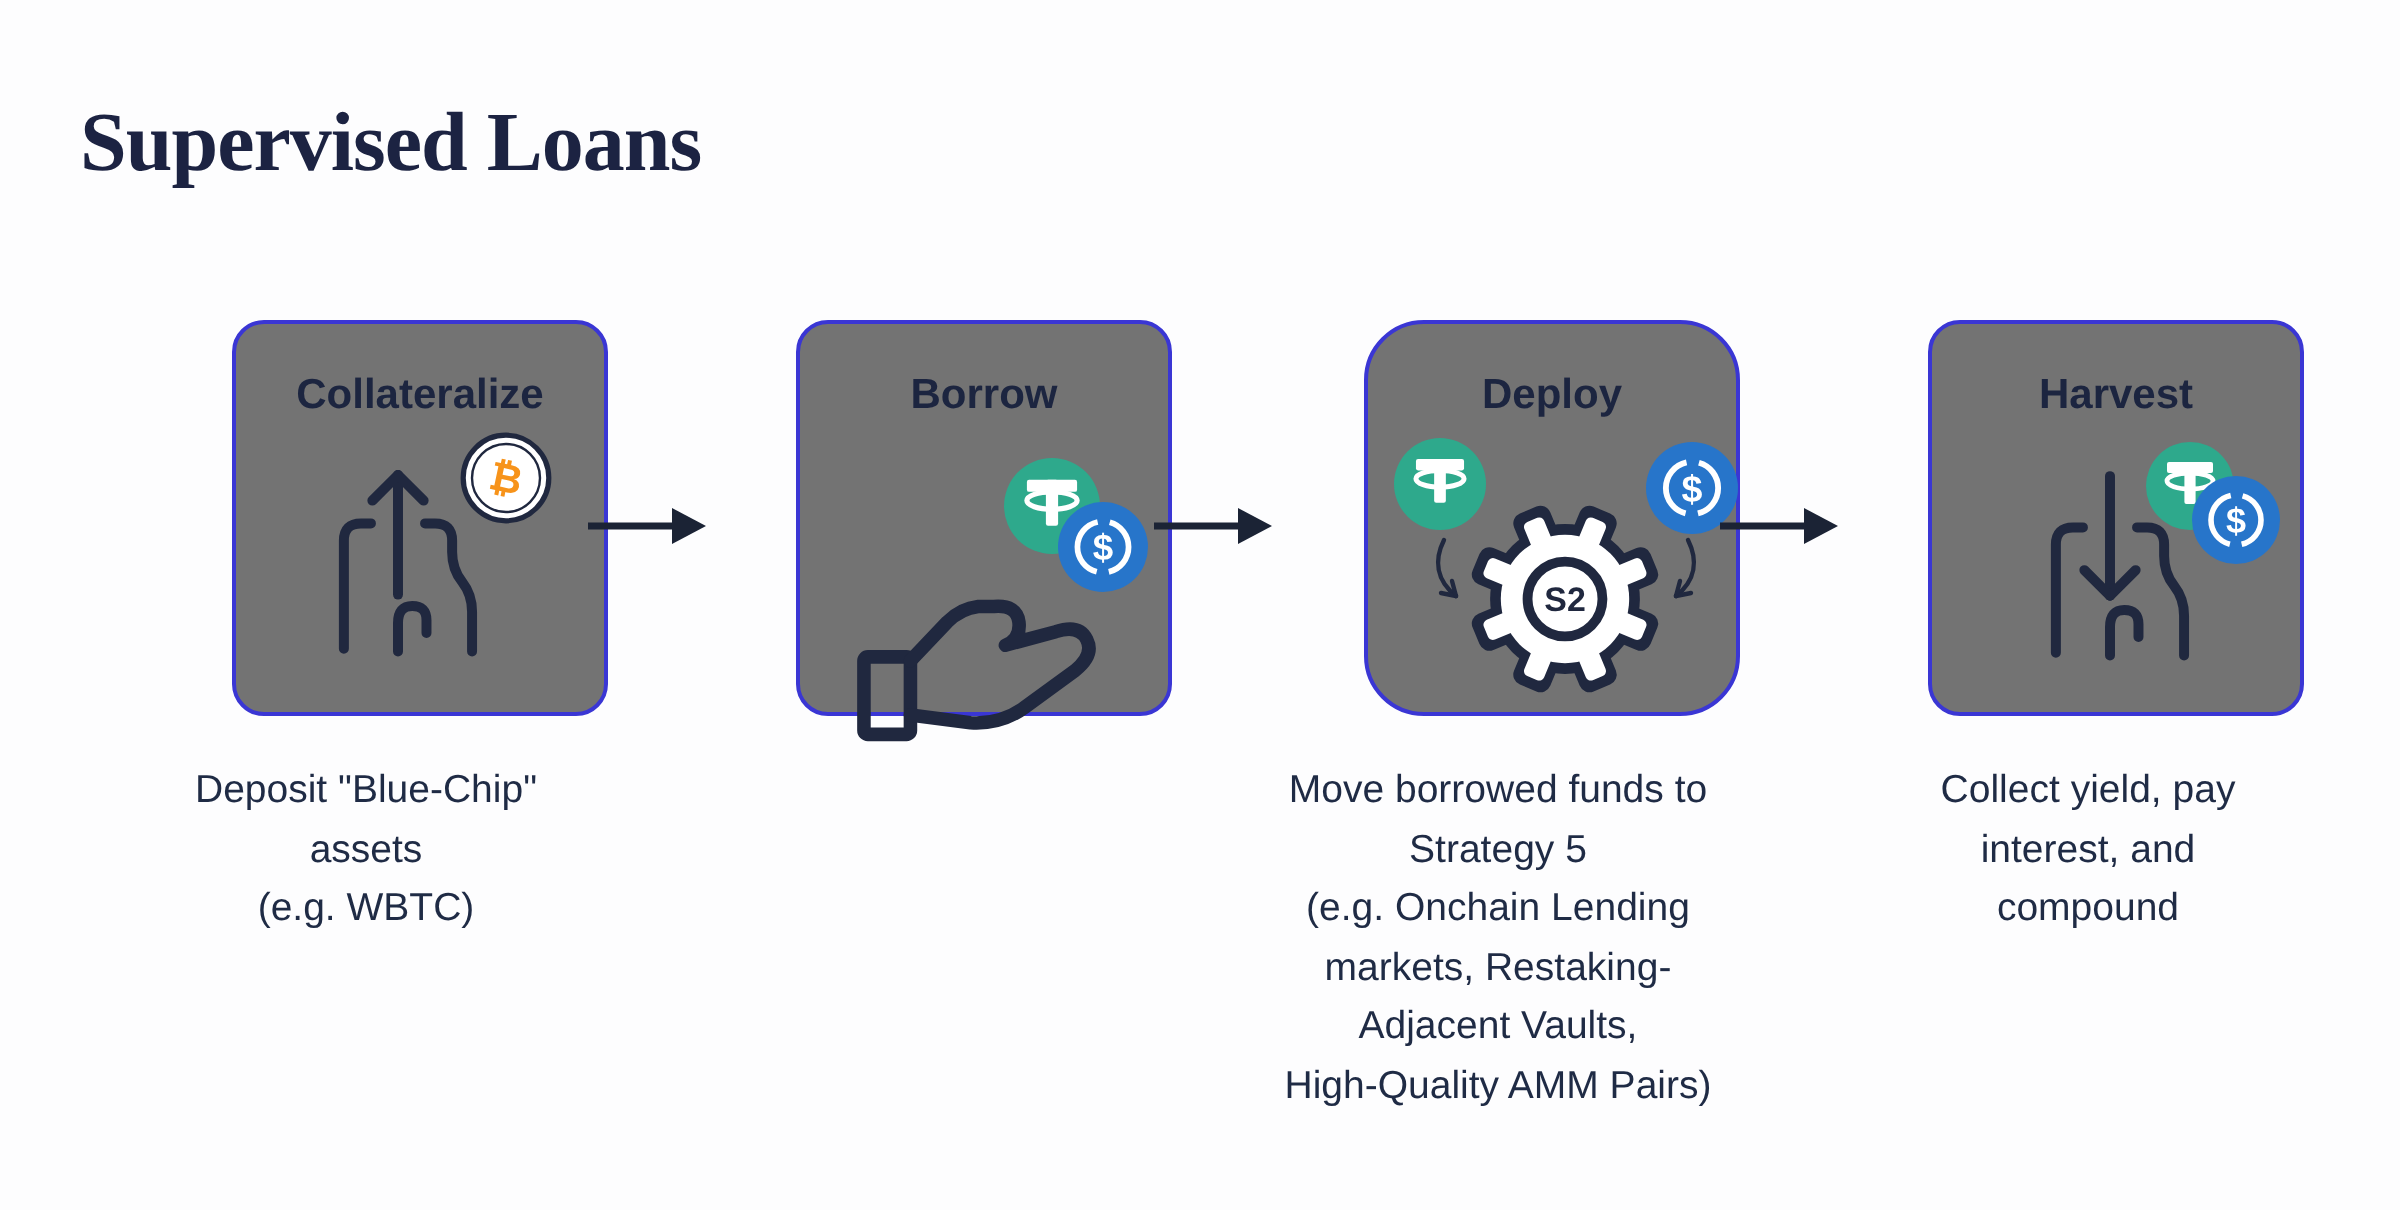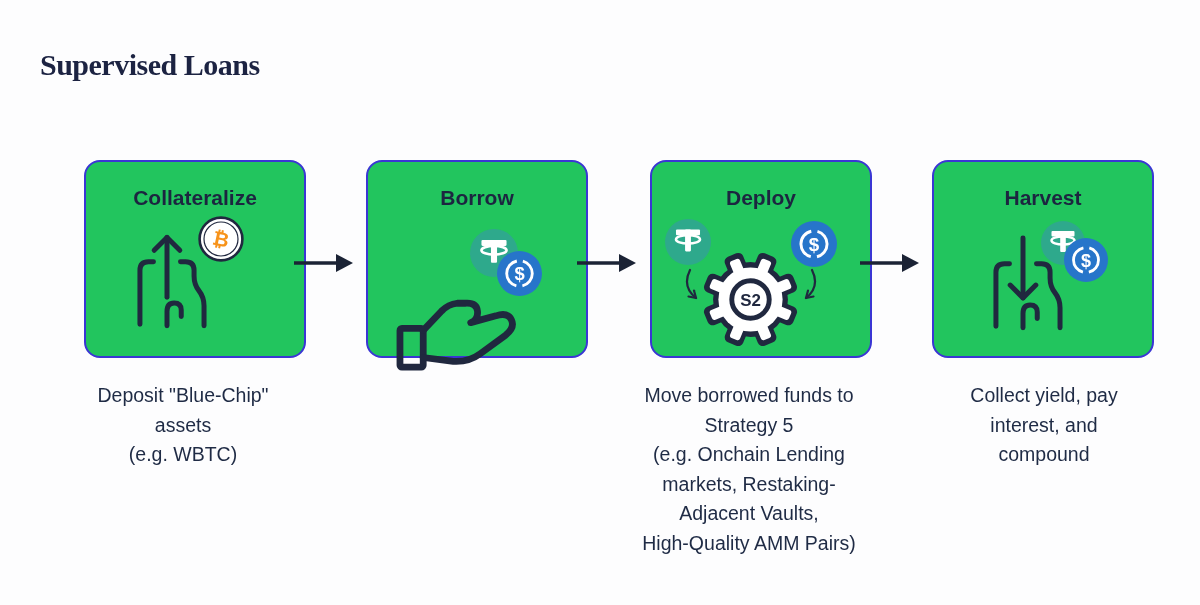--- a/index.html
+++ b/index.html
@@ -3,27 +3,27 @@
 <meta charset="utf-8">
 <style>
   * { margin:0; padding:0; box-sizing:border-box; }
   html,body { width:1200px; height:605px; background:#fdfdfe; overflow:hidden;
               font-family:"Liberation Sans", sans-serif; }
   .canvas { position:relative; width:1200px; height:605px; }
 
   .page-title {
     position:absolute; left:40px; top:48px;
     font-family:"Liberation Serif", serif;
-    font-size:30px; font-weight:700; letter-spacing:-0.5px;
+    font-size:42px; font-weight:700; letter-spacing:-0.5px;
     color:#1c2342;
   }
 
   .step-card {
-    position:absolute; top:160px; width:222px; height:198px;
-    background:#22c55e; border:2px solid #3a36d4; border-radius:16px;
+    position:absolute; top:160px; width:188px; height:198px;
+    background:#737373; border:2px solid #3a36d4; border-radius:16px;margin-left:32px;
   }
   .step-card .card-title {
     position:absolute; top:24px; left:0; width:100%;
     text-align:center; font-size:21px; font-weight:700; color:#1c2540;
   }
   .abs { position:absolute; }
 
   .flow-arrow { position:absolute; top:251px; width:66px; height:24px; }
 
   .caption {
@@ -73,21 +73,21 @@
       <rect x="19.2" y="10" width="5.6" height="21" rx="1" fill="#ffffff"></rect>
       <ellipse cx="22" cy="19.5" rx="11.5" ry="4" fill="none" stroke="#ffffff" stroke-width="2.4"></ellipse>
     </svg>
     <svg class="abs" style="left:129px; top:89px;" width="45" height="45" viewBox="0 0 44 44">
       <circle cx="22" cy="22" r="22" fill="#2775CA"></circle>
       <circle cx="22" cy="22" r="12.5" fill="none" stroke="#ffffff" stroke-width="2.8" stroke-dasharray="33.2 6.05" stroke-dashoffset="16.6"></circle>
       <text x="22" y="28.5" text-anchor="middle" font-size="18" font-weight="bold" fill="#ffffff">$</text>
     </svg>
   </div>
 
-  <div class="step-card" style="left:650px;">
+  <div class="step-card" style="left:650px;border-radius:30px;">
     <div class="card-title">Deploy</div>
     <svg class="abs" style="left:13px; top:57px;" width="46" height="46" viewBox="0 0 44 44">
       <circle cx="22" cy="22" r="22" fill="#2EA98C"></circle>
       <rect x="10.5" y="10" width="23" height="5.5" rx="1" fill="#ffffff"></rect>
       <rect x="19.2" y="10" width="5.6" height="21" rx="1" fill="#ffffff"></rect>
       <ellipse cx="22" cy="19.5" rx="11.5" ry="4" fill="none" stroke="#ffffff" stroke-width="2.4"></ellipse>
     </svg>
     <svg class="abs" style="left:139px; top:59px;" width="46" height="46" viewBox="0 0 44 44">
       <circle cx="22" cy="22" r="22" fill="#2775CA"></circle>
       <circle cx="22" cy="22" r="12.5" fill="none" stroke="#ffffff" stroke-width="2.8" stroke-dasharray="33.2 6.05" stroke-dashoffset="16.6"></circle>

